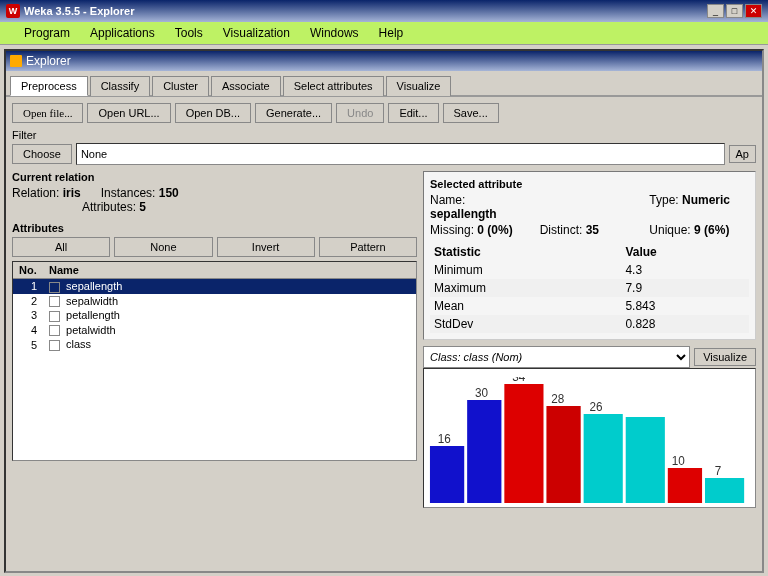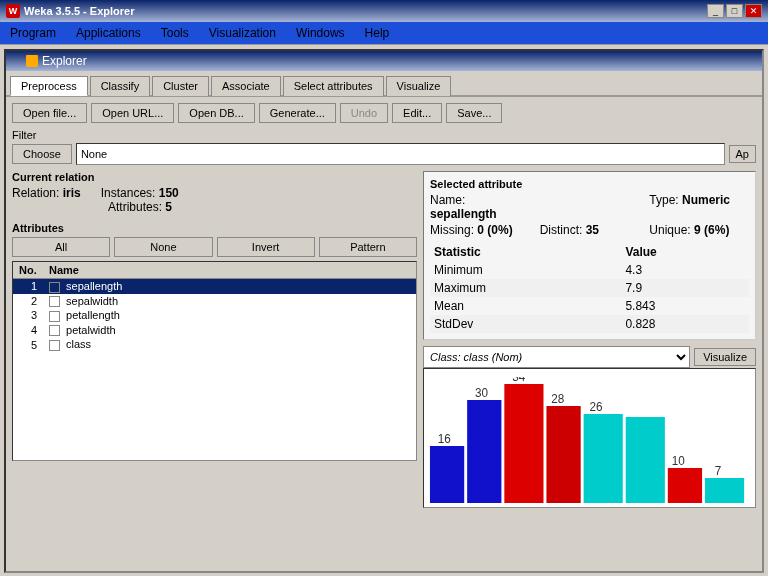--- a/index.html
+++ b/index.html
@@ -17,30 +17,30 @@
     .title-bar-left { display: flex; align-items: center; gap: 4px; }
     .title-bar-icon { width: 14px; height: 14px; background: #c00; border-radius: 2px; display: flex; align-items: center; justify-content: center; font-size: 9px; color: white; font-weight: bold; }
     .title-bar-title { font-size: 11px; font-weight: bold; }
     .title-bar-buttons { display: flex; gap: 2px; }
     .title-btn {
       width: 17px; height: 14px; background: #d4d0c8; border: 1px solid #888; display: flex; align-items: center; justify-content: center; font-size: 9px; cursor: pointer; color: #000;
     }
     .title-btn.close { background: #c00; color: white; }
 
     .menu-bar {
-      background: #1d4ed8; padding: 2px 4px; display: flex; gap: 8px; border-bottom: 1px solid #999;
+      background: #bef264; padding: 2px 18px; display: flex; gap: 8px; border-bottom: 1px solid #999;
     }
     .menu-item { padding: 2px 6px; cursor: pointer; font-size: 12px; }
 
     .explorer-window {
       background: #d4d0c8; border: 2px inset #888; margin: 4px; height: calc(576px - 52px);
     }
     .explorer-title {
       background: linear-gradient(to bottom, #0a246a, #a6b5d7);
-      color: white; padding: 2px 20px; display: flex; align-items: center; gap: 4px; height: 20px;
+      color: white; padding: 2px 4px; display: flex; align-items: center; gap: 4px; height: 20px;
     }
     .explorer-title-icon { width: 12px; height: 12px; background: #fa0; border-radius: 1px; }
 
     .tabs {
       display: flex; background: #d4d0c8; padding: 4px 4px 0; border-bottom: 2px solid #999; gap: 2px;
     }
     .tab {
       padding: 3px 10px; background: #d4d0c8; border: 1px solid #888; border-bottom: none;
       cursor: pointer; font-size: 11px; position: relative; bottom: -1px;
     }
@@ -48,21 +48,21 @@
       background: #fff; border-bottom: 1px solid #fff; z-index: 1;
     }
 
     .content { padding: 6px; }
 
     .toolbar { display: flex; gap: 4px; margin-bottom: 6px; }
     .btn {
       padding: 3px 10px; background: #d4d0c8; border: 1px solid #888;
       cursor: pointer; font-size: 11px;
     }
-    .btn-primary { background: #d4d0c8; }
+    .btn-primary { background: #d4d0c8; font-family: Liberation Serif, serif; }
 
     .filter-section { margin-bottom: 6px; }
     .filter-label { font-size: 11px; margin-bottom: 2px; }
     .filter-row { display: flex; align-items: center; gap: 4px; }
     .filter-value {
       flex: 1; padding: 2px 4px; background: white; border: 1px inset #888; font-size: 11px; height: 22px;
     }
     .apply-btn {
       padding: 2px 6px; background: #d4d0c8; border: 1px solid #888; cursor: pointer; font-size: 11px; text-align: right;
     }
@@ -183,21 +183,21 @@
 
       <div class="left-panel">
 
         <div class="relation-info">
           <div class="section-title">Current relation</div>
           <div class="relation-row">
             <span>Relation: <strong>iris</strong></span>
             <span>Instances: <strong>150</strong></span>
           </div>
           <div class="relation-row">
-            <span style="margin-left:96px;text-align:right;">Attributes: <strong>5</strong></span>
+            <span style="margin-left:70px;text-align:right;">Attributes: <strong>5</strong></span>
           </div>
         </div>
 
         <div class="attributes-section">
           <div class="section-title">Attributes</div>
           <div class="attr-buttons">
             <button class="attr-btn">All</button>
             <button class="attr-btn">None</button>
             <button class="attr-btn">Invert</button>
             <button class="attr-btn">Pattern</button>

